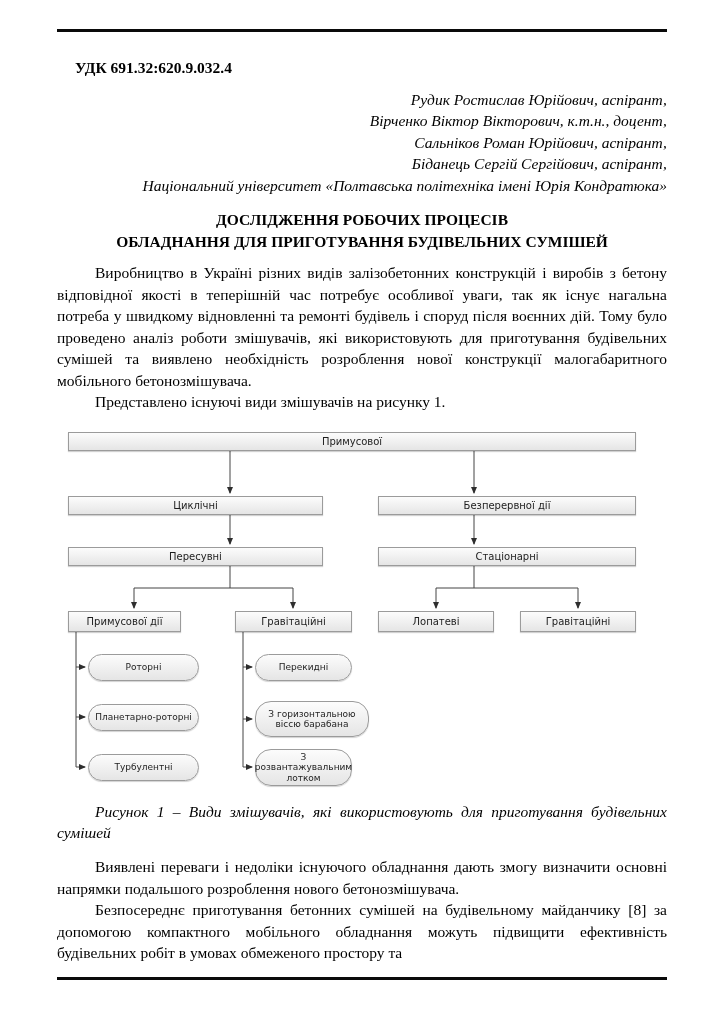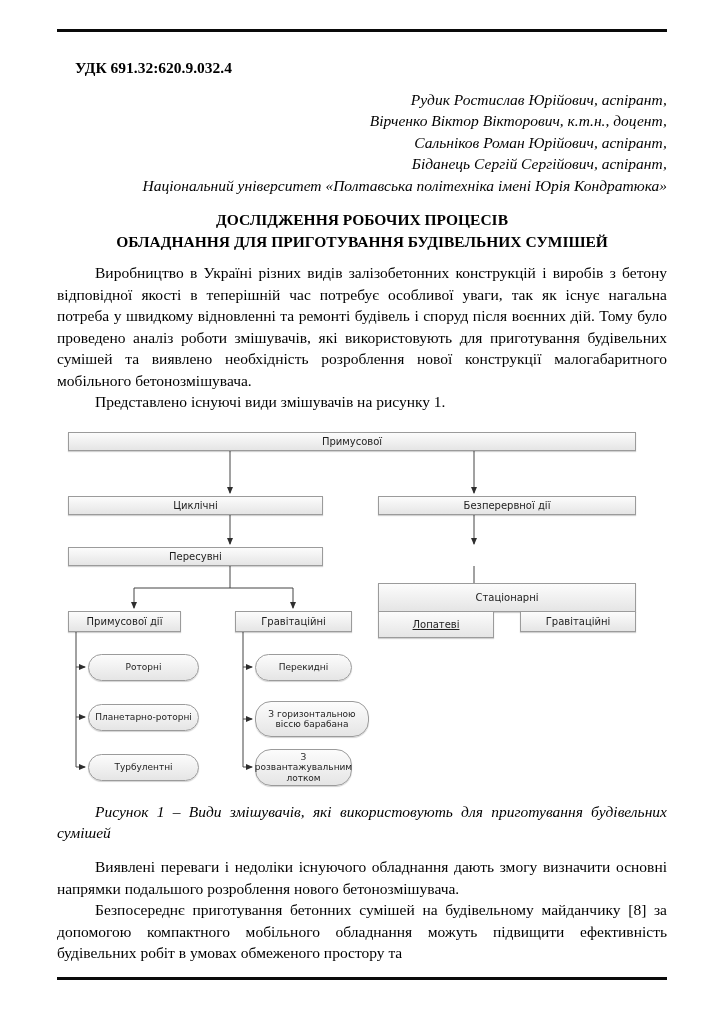--- a/index.html
+++ b/index.html
@@ -155,25 +155,25 @@
         <line x1="186" y1="339" x2="195" y2="339" marker-end="url(#arr)"></line>
       </g>
     </svg>
 
     <div class="node" style="left:11px;  top:4px;   width:568px; height:19px;">Примусової</div>
 
     <div class="node" style="left:11px;  top:68px;  width:255px; height:19px;">Циклічні</div>
     <div class="node" style="left:321px; top:68px;  width:258px; height:19px;text-align:center;">Безперервної дії</div>
 
     <div class="node" style="left:11px;  top:119px; width:255px; height:19px;">Пересувні</div>
-    <div class="node" style="left:321px; top:119px; width:258px; height:29px;margin-top:36px;">Стаціонарні</div>
+    <div class="node" style="left:321px; top:119px; width:258px; height:19px;">Стаціонарні</div>
 
     <div class="node" style="left:11px;  top:183px; width:113px; height:21px;">Примусової дії</div>
     <div class="node" style="left:178px; top:183px; width:117px; height:21px;">Гравітаційні</div>
-    <div class="node" style="left:321px; top:183px; width:116px; height:27px;text-decoration:underline;">Лопатеві</div>
+    <div class="node" style="left:321px; top:183px; width:116px; height:21px;">Лопатеві</div>
     <div class="node" style="left:463px; top:183px; width:116px; height:21px;">Гравітаційні</div>
 
     <div class="node pill" style="left:31px;  top:226px; width:111px; height:27px;">Роторні</div>
     <div class="node pill" style="left:31px;  top:276px; width:111px; height:27px;">Планетарно-роторні</div>
     <div class="node pill" style="left:31px;  top:326px; width:111px; height:27px;">Турбулентні</div>
 
     <div class="node pill" style="left:198px; top:226px; width:97px;  height:27px;">Перекидні</div>
     <div class="node pill" style="left:198px; top:273px; width:114px;  height:36px;">З горизонтальною віссю барабана</div>
     <div class="node pill" style="left:198px; top:321px; width:97px;  height:37px;">З розвантажувальним лотком</div>
 

